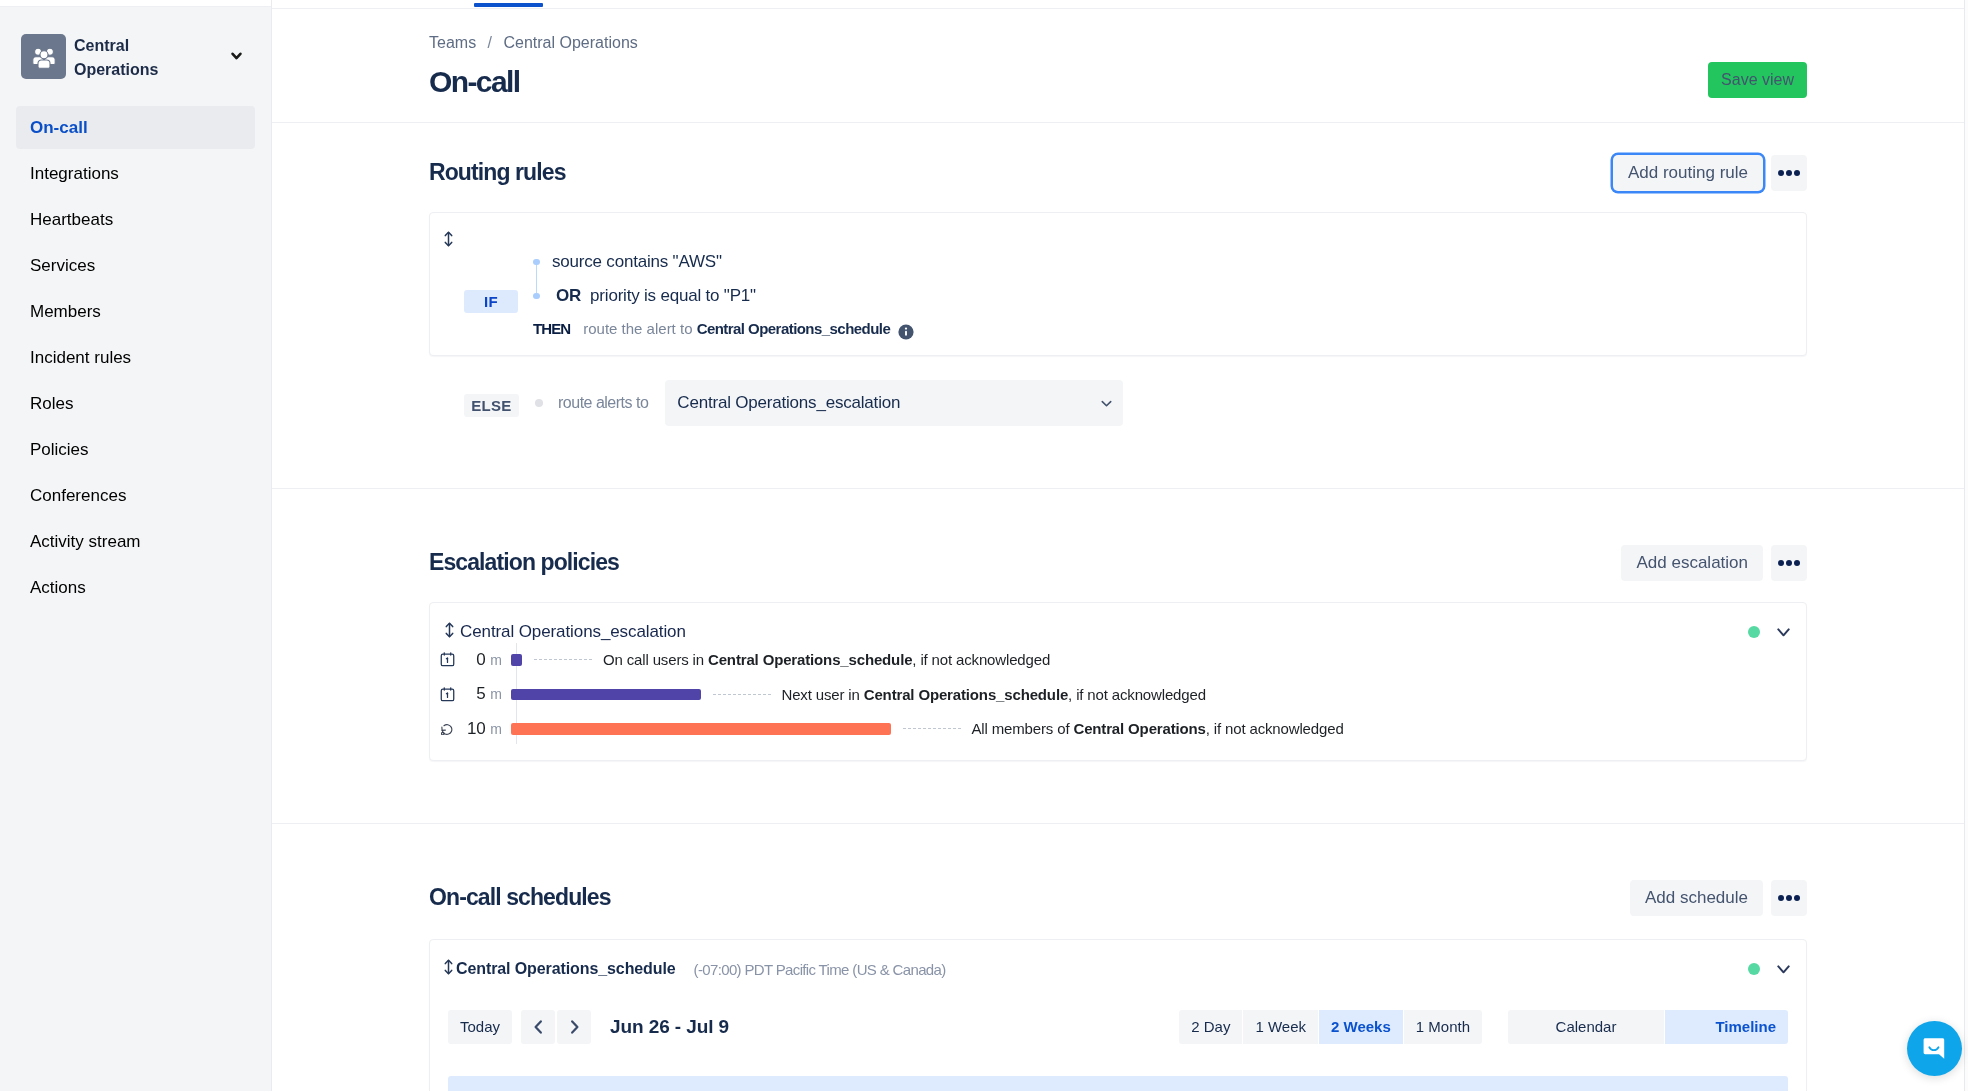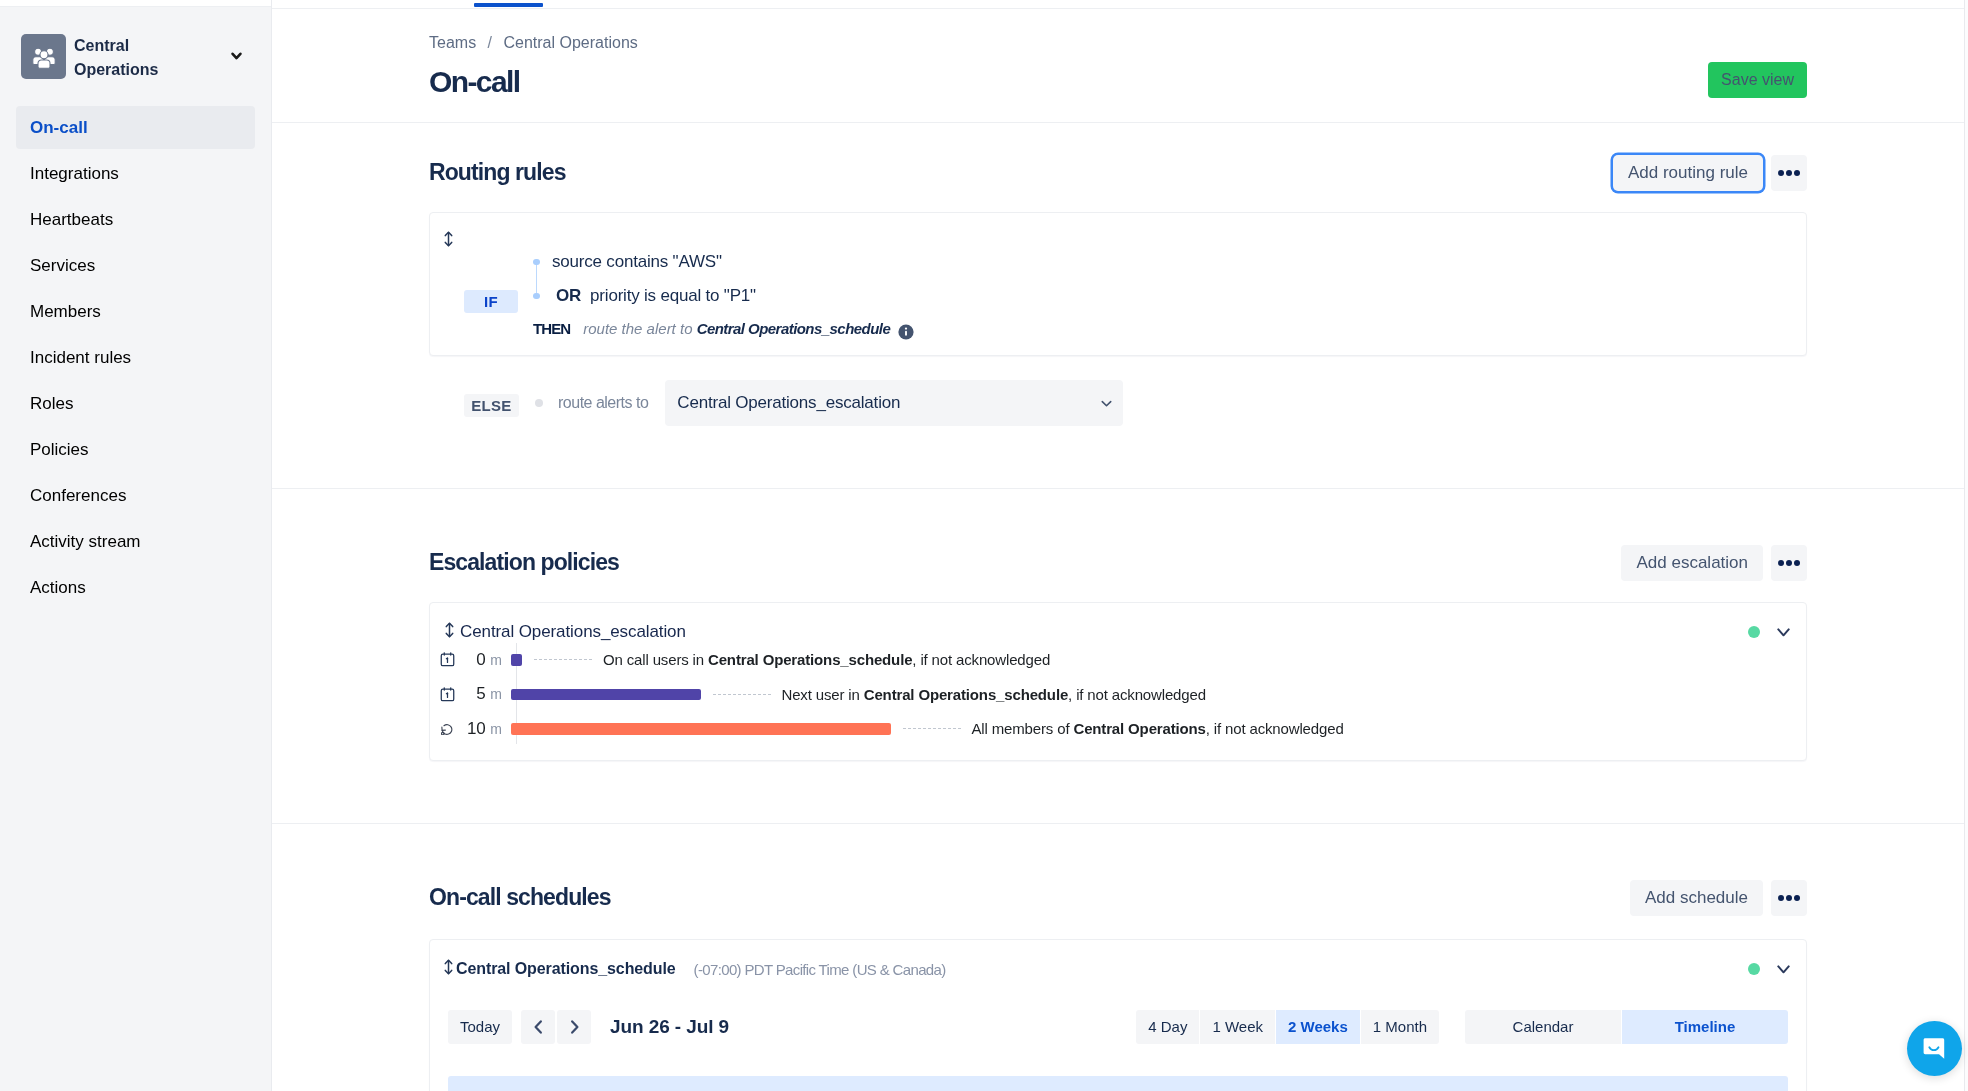--- a/index.html
+++ b/index.html
@@ -86,21 +86,21 @@
   }
   .badge-if { background:#DDEAFE; color:#0B43C9; }
   .badge-else { background:#F4F5F7; color:#42526E; width:55px;}
   .cond-col { margin-left:13px; position:relative; padding-left:21px; }
   .cond-line { position:absolute; left:4.5px; top:16px; height:36px; width:1.8px; background:#BCD9FD; }
   .cond-dot { position:absolute; left:2.2px; width:6.5px; height:6.5px; border-radius:50%; background:#A9CEFD;}
   .cond { font-size:17px; color:#172B4D; line-height:34px; white-space:nowrap; height:34px; letter-spacing:-0.2px;}
   .cond .op { font-weight:700; margin-right:9px; margin-left:4px;}
   .then-row { position:absolute; left:69px; top:107px; display:flex; align-items:baseline; white-space:nowrap;}
   .then-label { font-size:15px; font-weight:700; color:#091E42; letter-spacing:-0.9px;}
-  .then-text { font-size:15px; color:#7A869A; margin-left:13px;font-style:italic;}
+  .then-text { font-size:15px; color:#7A869A; margin-left:13px;}
   .then-text b { color:#172B4D; font-weight:700; letter-spacing:-0.55px;}
   .info-ico { margin-left:8px; display:inline-block; vertical-align:-3px; position:relative; top:3px;}
 
   .else-row { display:flex; align-items:center; position:absolute; left:192px; top:225px; height:46px;}
   .else-dot { width:8px; height:8px; border-radius:50%; background:#DFE1E6; margin:0 15px 0 16px;}
   .else-text { font-size:16px; color:#7A869A; letter-spacing:-0.5px;}
   .select {
     margin-left:17px; width:458px; height:46px; background:#F4F5F7; border:none; border-radius:4px;
     display:flex; align-items:center; padding:0 9px 0 12px; font-size:17px; color:#172B4D; letter-spacing:-0.2px;
   }
@@ -138,21 +138,21 @@
   .vh { position:absolute; width:1px; height:1px; overflow:hidden; clip:rect(0 0 0 0); white-space:nowrap;}
   .tb-range { font-size:19px; font-weight:700; color:#172B4D; margin-left:19px; letter-spacing:-0.1px;}
   .tb-group { margin-left:auto; display:flex; gap:1px;}
   .tb-group .tb-btn { border-radius:0; }
   .tb-group .tb-btn:first-child { border-radius:3px 0 0 3px; }
   .tb-group .tb-btn:last-child { border-radius:0 3px 3px 0; }
   .tb-btn.on { background:#DEEBFF; color:#0B52CE; font-weight:600; }
   .tb-group2 { margin-left:26px; display:flex; gap:1px;}
   .tb-group2 .tb-btn { border-radius:0; width:156px; }
   .tb-group2 .tb-btn:first-child { border-radius:3px 0 0 3px; }
-  .tb-group2 .tb-btn:last-child { border-radius:0 3px 3px 0; width:166px;}
+  .tb-group2 .tb-btn:last-child { border-radius:0 3px 3px 0; width:123px;text-align:right;}
   .tl-strip { position:absolute; left:18px; right:18px; top:136px; height:22px; background:#DEEBFF; border-radius:3px;}
 
   
   .chat {
     position:absolute; left:1907px; top:1021px; width:55px; height:55px; border-radius:50%;
     background:#0FA5EA; display:flex; align-items:center; justify-content:center;
     box-shadow:0 2px 10px rgba(0,0,0,0.14); cursor:pointer;
   }
   .divider { height:1px; background:#EDEFF2; }
   .rail { position:absolute; top:0; right:0; width:4px; height:1091px; background:#FCFCFD; border-left:1px solid #E9EAEE;}
@@ -396,21 +396,21 @@
               <span class="vh">‹</span>
             </button>
           <button class="tb-btn tb-arrow" style="margin-left:2px" title="next">
               <svg width="9" height="14" viewBox="0 0 9 14" fill="none" stroke="#3A4A6B" stroke-width="2.2" stroke-linecap="round" stroke-linejoin="round">
                 <polyline points="2.2,1.4 7.4,7 2.2,12.6"></polyline>
               </svg>
               <span class="vh">›</span>
             </button>
           <span class="tb-range">Jun 26 - Jul 9</span>
           <span class="tb-group">
-              <button class="tb-btn">4 Day</button>
+              <button class="tb-btn">2 Day</button>
               <button class="tb-btn">1 Week</button>
               <button class="tb-btn on">2 Weeks</button>
               <button class="tb-btn">1 Month</button>
             </span>
           <span class="tb-group2">
               <button class="tb-btn">Calendar</button>
               <button class="tb-btn on">Timeline</button>
             </span>
         </div>
         <div class="tl-strip"></div>

